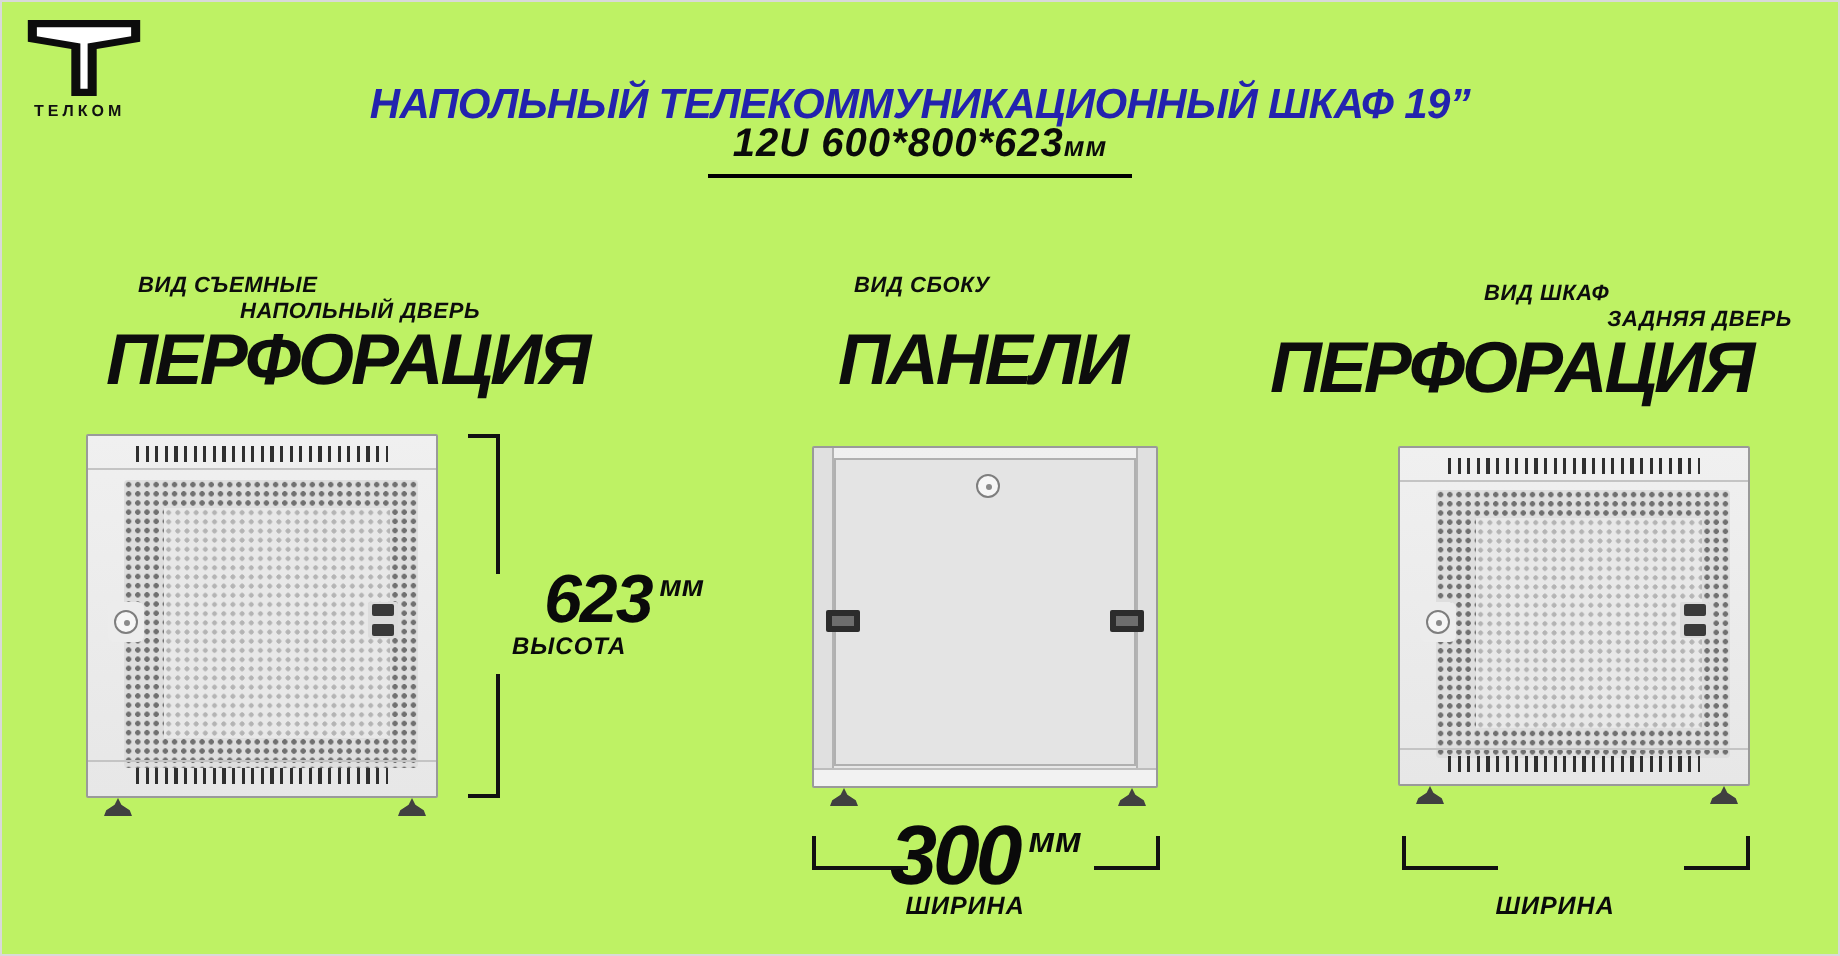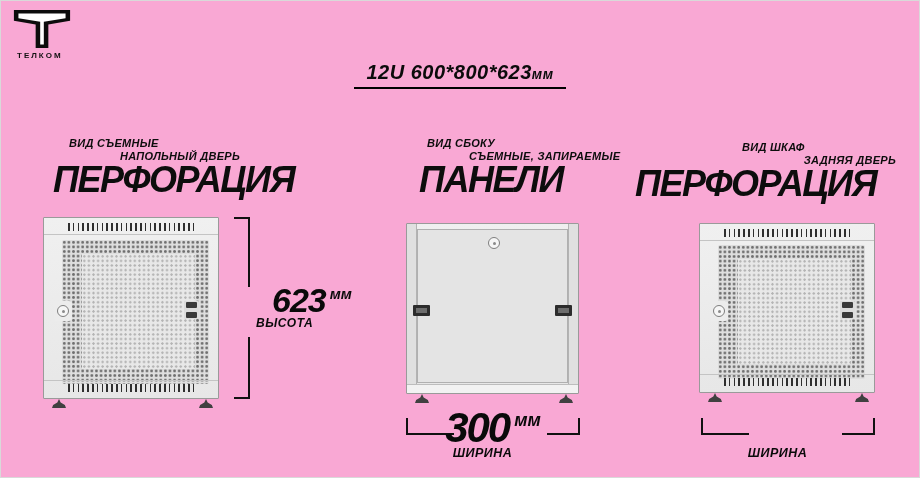--- a/index.html
+++ b/index.html
@@ -1,19 +1,19 @@
 <!DOCTYPE html>
 <html><head>
 <meta charset="utf-8">
 <style>
   * { margin:0; padding:0; box-sizing:border-box; }
   html,body { background:#ffffff; }
   body { font-family:"Liberation Sans","DejaVu Sans",sans-serif; }
   .canvas {
-    position:relative; width:920px; height:478px; background:#f9a8d4;
+    position:relative; width:920px; height:478px; background:#bef264;
     overflow:hidden; border:1px solid #d9d9d9;
   }
 
   
   .logo { position:absolute; left:12px; top:8px; width:70px; }
   .logo svg { display:block; }
   .brand { font-size:8px; font-weight:bold; letter-spacing:2px; color:#111; margin-top:2px; margin-left:4px; }
 
   
   .title {
@@ -105,30 +105,30 @@
 <div class="canvas">
 
   <div class="logo">
     <svg width="58" height="40" viewBox="0 0 64 44">
       <path d="M1,1 H63 V13 L39,17 V43 H25 V17 L1,13 Z" fill="#0c0c0c"></path>
       <path d="M6,5 H58 V10 L34,14 V39 H30 V14 L6,10 Z" fill="#ffffff"></path>
     </svg>
     <div class="brand">ТЕЛКОМ</div>
   </div>
 
+  <div class="title">НАПОЛЬНЫЙ ТЕЛЕКОММУНИКАЦИОННЫЙ ШКАФ 19”</div>
   <div class="subtitle-wrap">
     <span class="subtitle"><span>12U 600*800*623</span><span class="unit">мм</span></span>
   </div>
 
   <div class="lbl-sm" style="left:68px; top:136px;">ВИД СЪЕМНЫЕ</div>
   <div class="lbl-sm" style="left:119px; top:149px;">НАПОЛЬНЫЙ ДВЕРЬ</div>
   <div class="lbl-big" style="left:52px; top:158px;">ПЕРФОРАЦИЯ</div>
 
   <div class="lbl-sm" style="left:426px; top:136px;">ВИД СБОКУ</div>
-  <div class="lbl-sm" style="left:468px; top:149px;">СЪЕМНЫЕ, ЗАПИРАЕМЫЕ</div>
   <div class="lbl-big" style="left:418px; top:158px;">ПАНЕЛИ</div>
 
   <div class="lbl-sm" style="left:741px; top:140px;">ВИД ШКАФ</div>
   <div class="lbl-sm" style="right:23px; top:153px;">ЗАДНЯЯ ДВЕРЬ</div>
   <div class="lbl-big" style="left:634px; top:162px;">ПЕРФОРАЦИЯ</div>
 
   <div class="cabinet" style="left:42px; top:216px; width:176px; height:182px;">
     <div class="slots top"></div>
     <div class="hline top"></div>
     <div class="perf" style="left:18px; top:22px; width:147px; height:144px;">

